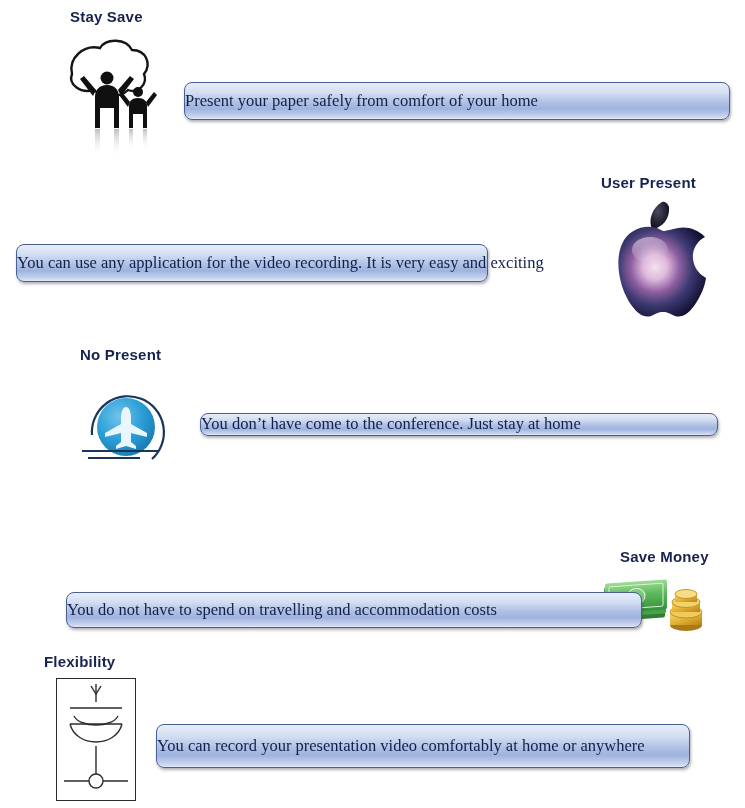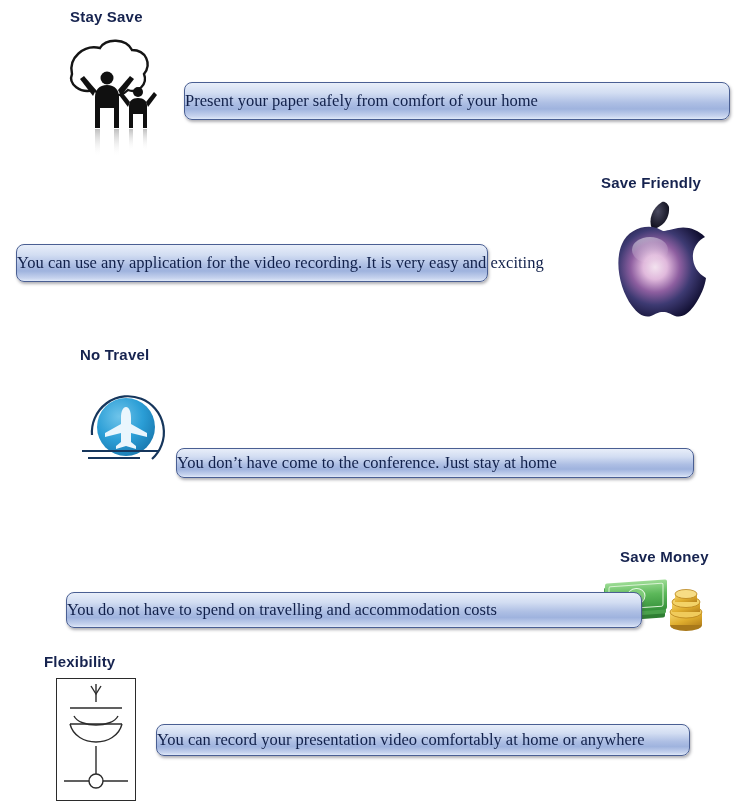--- a/index.html
+++ b/index.html
@@ -149,21 +149,21 @@
       <rect x="64" y="97" width="5" height="28" fill="url(#reflectFade)"></rect>
       <rect x="79" y="97" width="4" height="22" fill="url(#reflectFade)"></rect>
       <rect x="93" y="97" width="4" height="22" fill="url(#reflectFade)"></rect>
     </svg>
   </div>
 
   <div class="bar" style="left:184px; top:82px; width:546px; height:38px;">
     <span>Present your paper safely from comfort of your home</span>
   </div>
 
-  <div class="heading" style="left:601px; top:174px;">Save Friendly</div>
+  <div class="heading" style="left:601px; top:174px;">User Present</div>
 
   <div class="apple-wrap">
     <svg width="115" height="130" viewBox="0 0 115 130" xmlns="http://www.w3.org/2000/svg">
       <defs>
         <radialGradient id="appleGrad" cx="42%" cy="45%" r="62%">
           <stop offset="0%" stop-color="#f3e2ef"></stop>
           <stop offset="22%" stop-color="#e0b9dc"></stop>
           <stop offset="45%" stop-color="#8e5fa0"></stop>
           <stop offset="68%" stop-color="#3d3a72"></stop>
           <stop offset="100%" stop-color="#121033"></stop>
@@ -187,21 +187,21 @@
       <path d="M106 80 C102 86 96 88 92 85 C88 82 87 76 90 71 C95 70 102 73 106 80 Z" fill="#ffffff" opacity="0"></path>
 
       <ellipse cx="50" cy="52" rx="18" ry="13" fill="url(#appleShine)"></ellipse>
     </svg>
   </div>
 
   <div class="bar" style="left:16px; top:244px; width:472px; height:38px;">
     <span>You can use any application for the video recording. It is very easy and exciting</span>
   </div>
 
-  <div class="heading" style="left:80px; top:346px;">No Travel</div>
+  <div class="heading" style="left:80px; top:346px;">No Present</div>
 
   <div class="plane-wrap">
     <svg width="120" height="95" viewBox="0 0 120 95" xmlns="http://www.w3.org/2000/svg">
       <defs>
         <radialGradient id="circGrad" cx="38%" cy="32%" r="75%">
           <stop offset="0%" stop-color="#6fc4ea"></stop>
           <stop offset="55%" stop-color="#2b9ed6"></stop>
           <stop offset="100%" stop-color="#1877ae"></stop>
         </radialGradient>
       </defs>
@@ -212,21 +212,21 @@
 
       <g fill="#eaf6fd">
         <path d="M52 22 C55 22 57 26 57 33 L57 39 L73 48 L73 52 L57 48 L57 57 L62 61 L62 64 L52 61 L42 64 L42 61 L47 57 L47 48 L31 52 L31 48 L47 39 L47 33 C47 26 49 22 52 22 Z"></path>
       </g>
 
       <line x1="8" y1="66" x2="84" y2="66" stroke="#16365c" stroke-width="2.2"></line>
       <line x1="14" y1="73" x2="66" y2="73" stroke="#16365c" stroke-width="2.2"></line>
     </svg>
   </div>
 
-  <div class="bar" style="left:176px; top:413px; width:518px; height:30px;margin-top:35px;">
+  <div class="bar" style="left:200px; top:413px; width:518px; height:23px;">
     <span>You don’t have come to the conference. Just stay at home</span>
   </div>
 
   <div class="heading" style="left:620px; top:548px;">Save Money</div>
 
   <div class="money-wrap">
     <svg width="110" height="62" viewBox="0 0 110 62" xmlns="http://www.w3.org/2000/svg">
       <defs>
         <linearGradient id="billGrad" x1="0" y1="0" x2="0" y2="1">
           <stop offset="0%" stop-color="#9ddc95"></stop>
@@ -285,17 +285,17 @@
       <line x1="14" y1="46" x2="66" y2="46" stroke="#2b2b2b" stroke-width="1.4"></line>
 
       <line x1="40" y1="68" x2="40" y2="96" stroke="#2b2b2b" stroke-width="1.4"></line>
 
       <line x1="8" y1="103" x2="72" y2="103" stroke="#2b2b2b" stroke-width="1.4"></line>
 
       <circle cx="40" cy="103" r="7" fill="#ffffff" stroke="#2b2b2b" stroke-width="1.4"></circle>
     </svg>
   </div>
 
-  <div class="bar" style="left:156px; top:724px; width:534px; height:32px;">
+  <div class="bar" style="left:156px; top:724px; width:534px; height:44px;">
     <span>You can record your presentation video comfortably at home or anywhere</span>
   </div>
 
 </div>
 
 </body></html>

